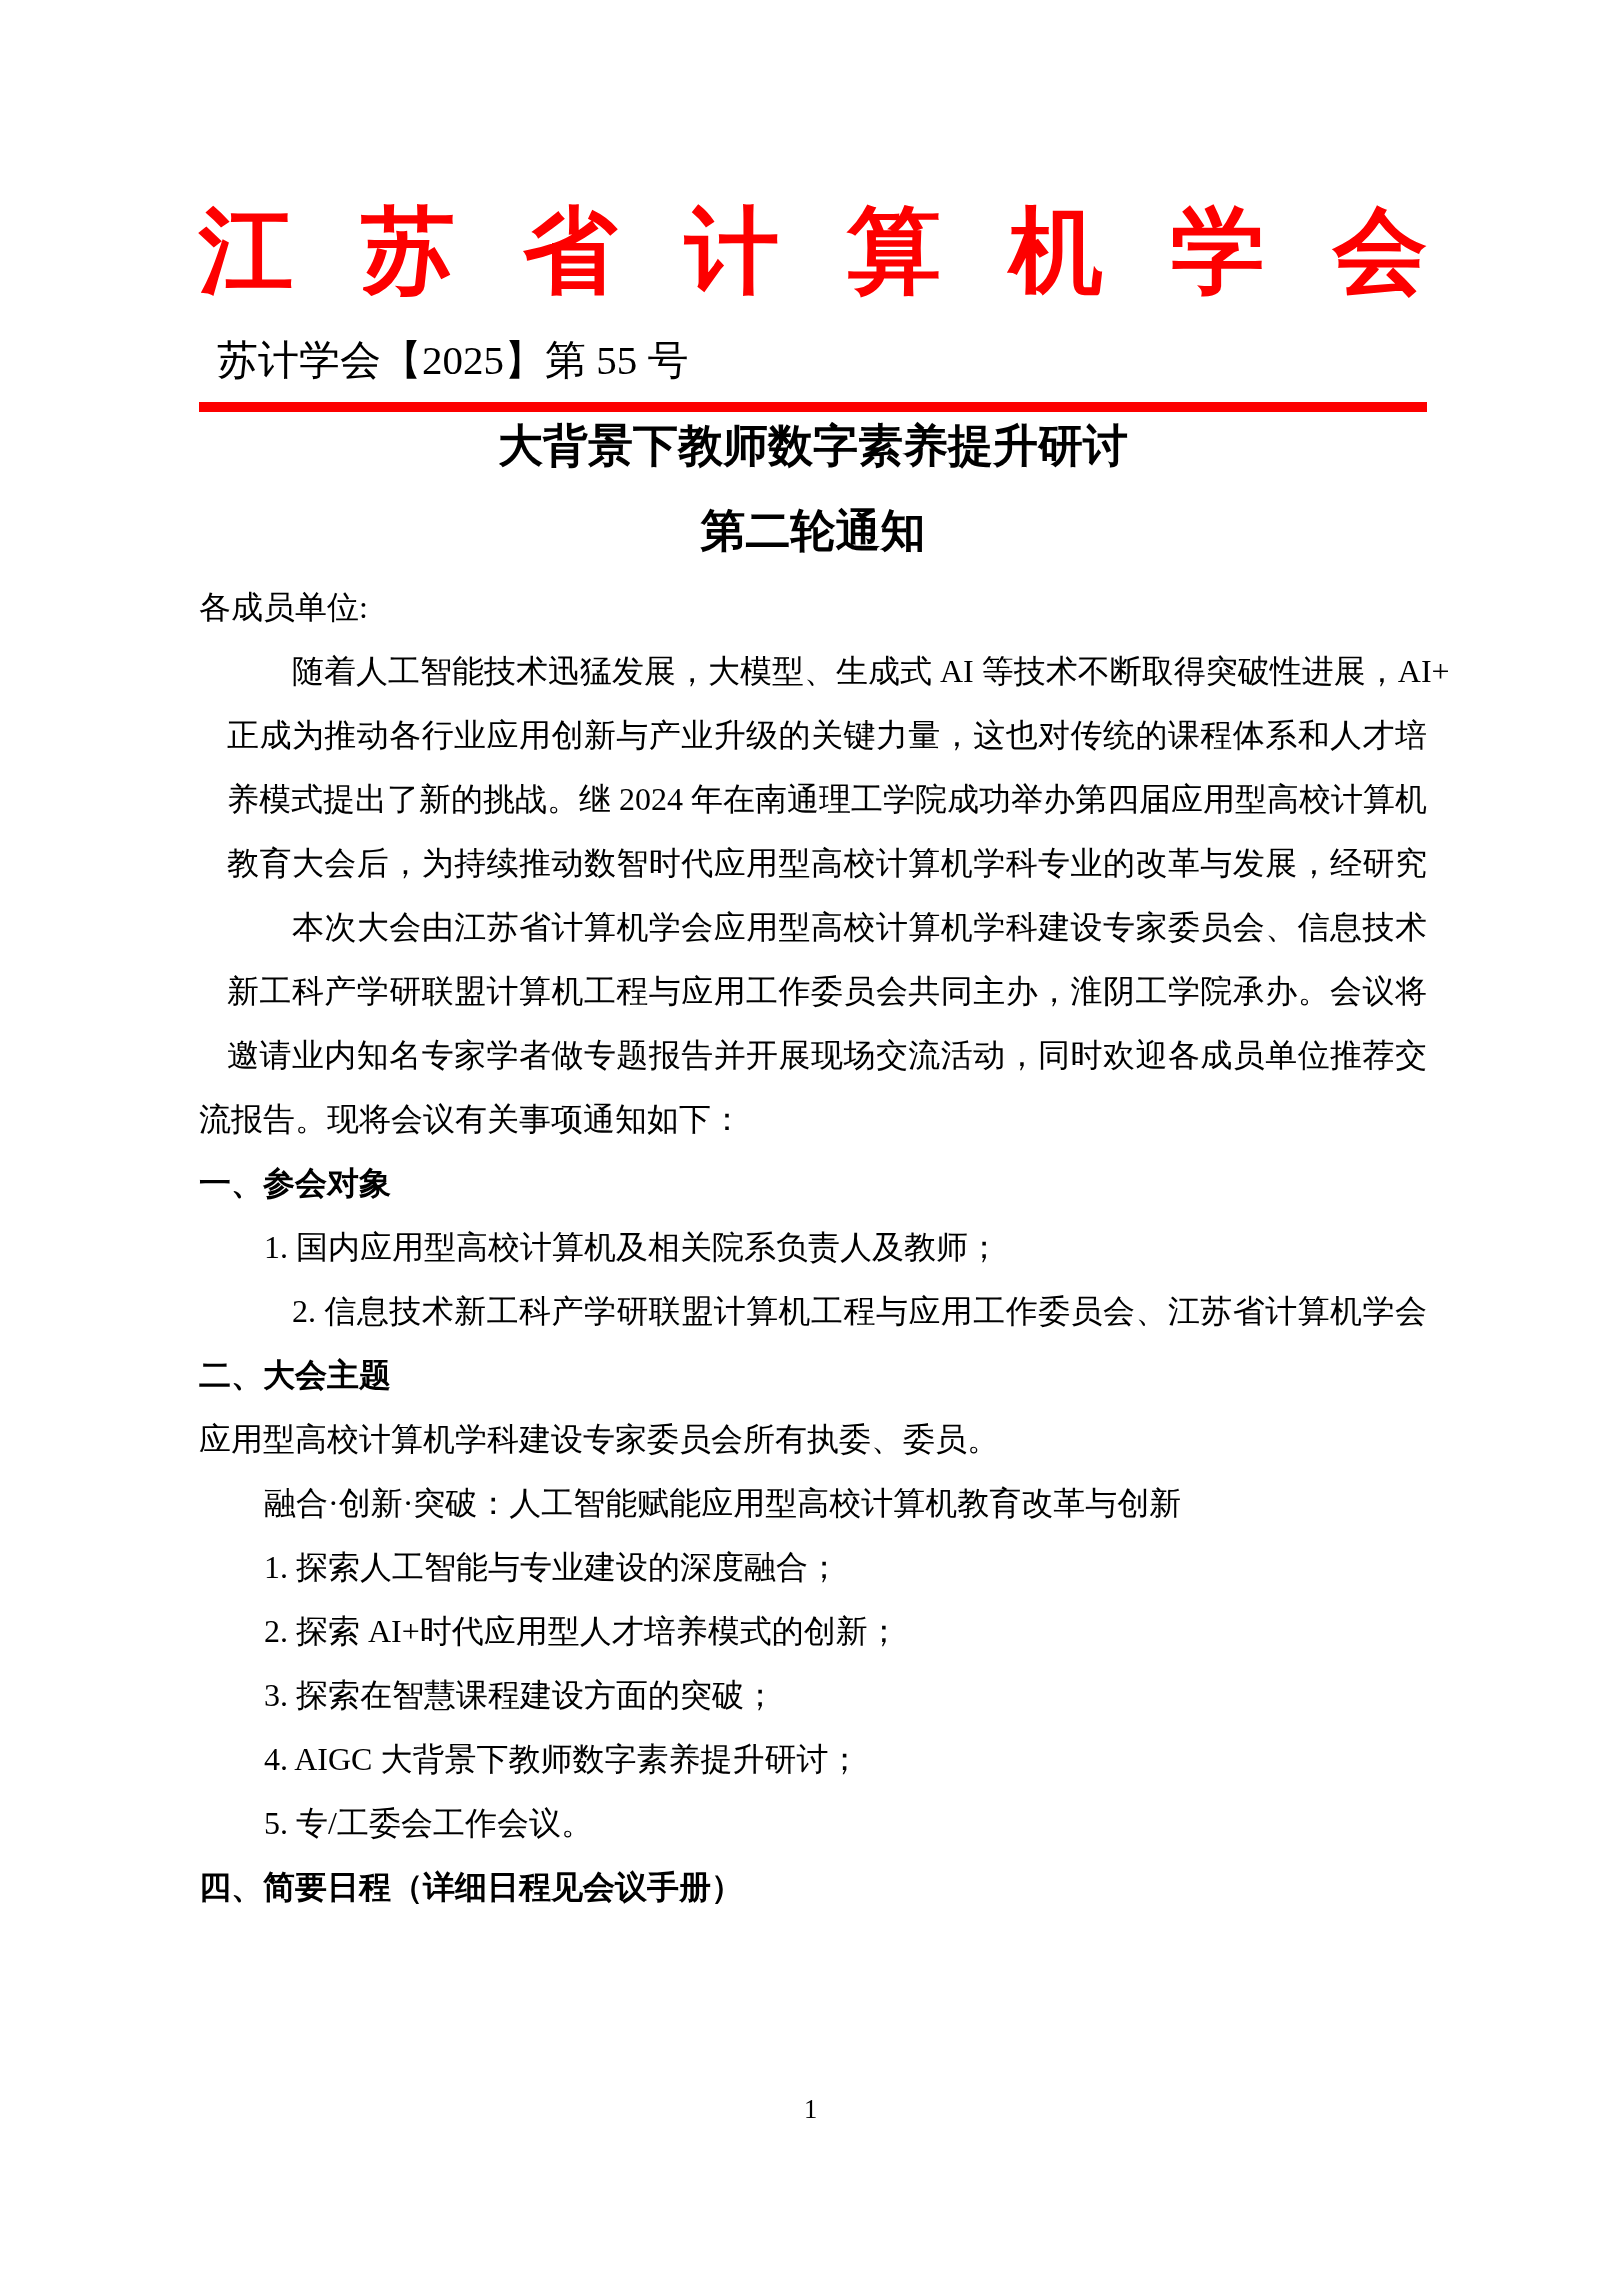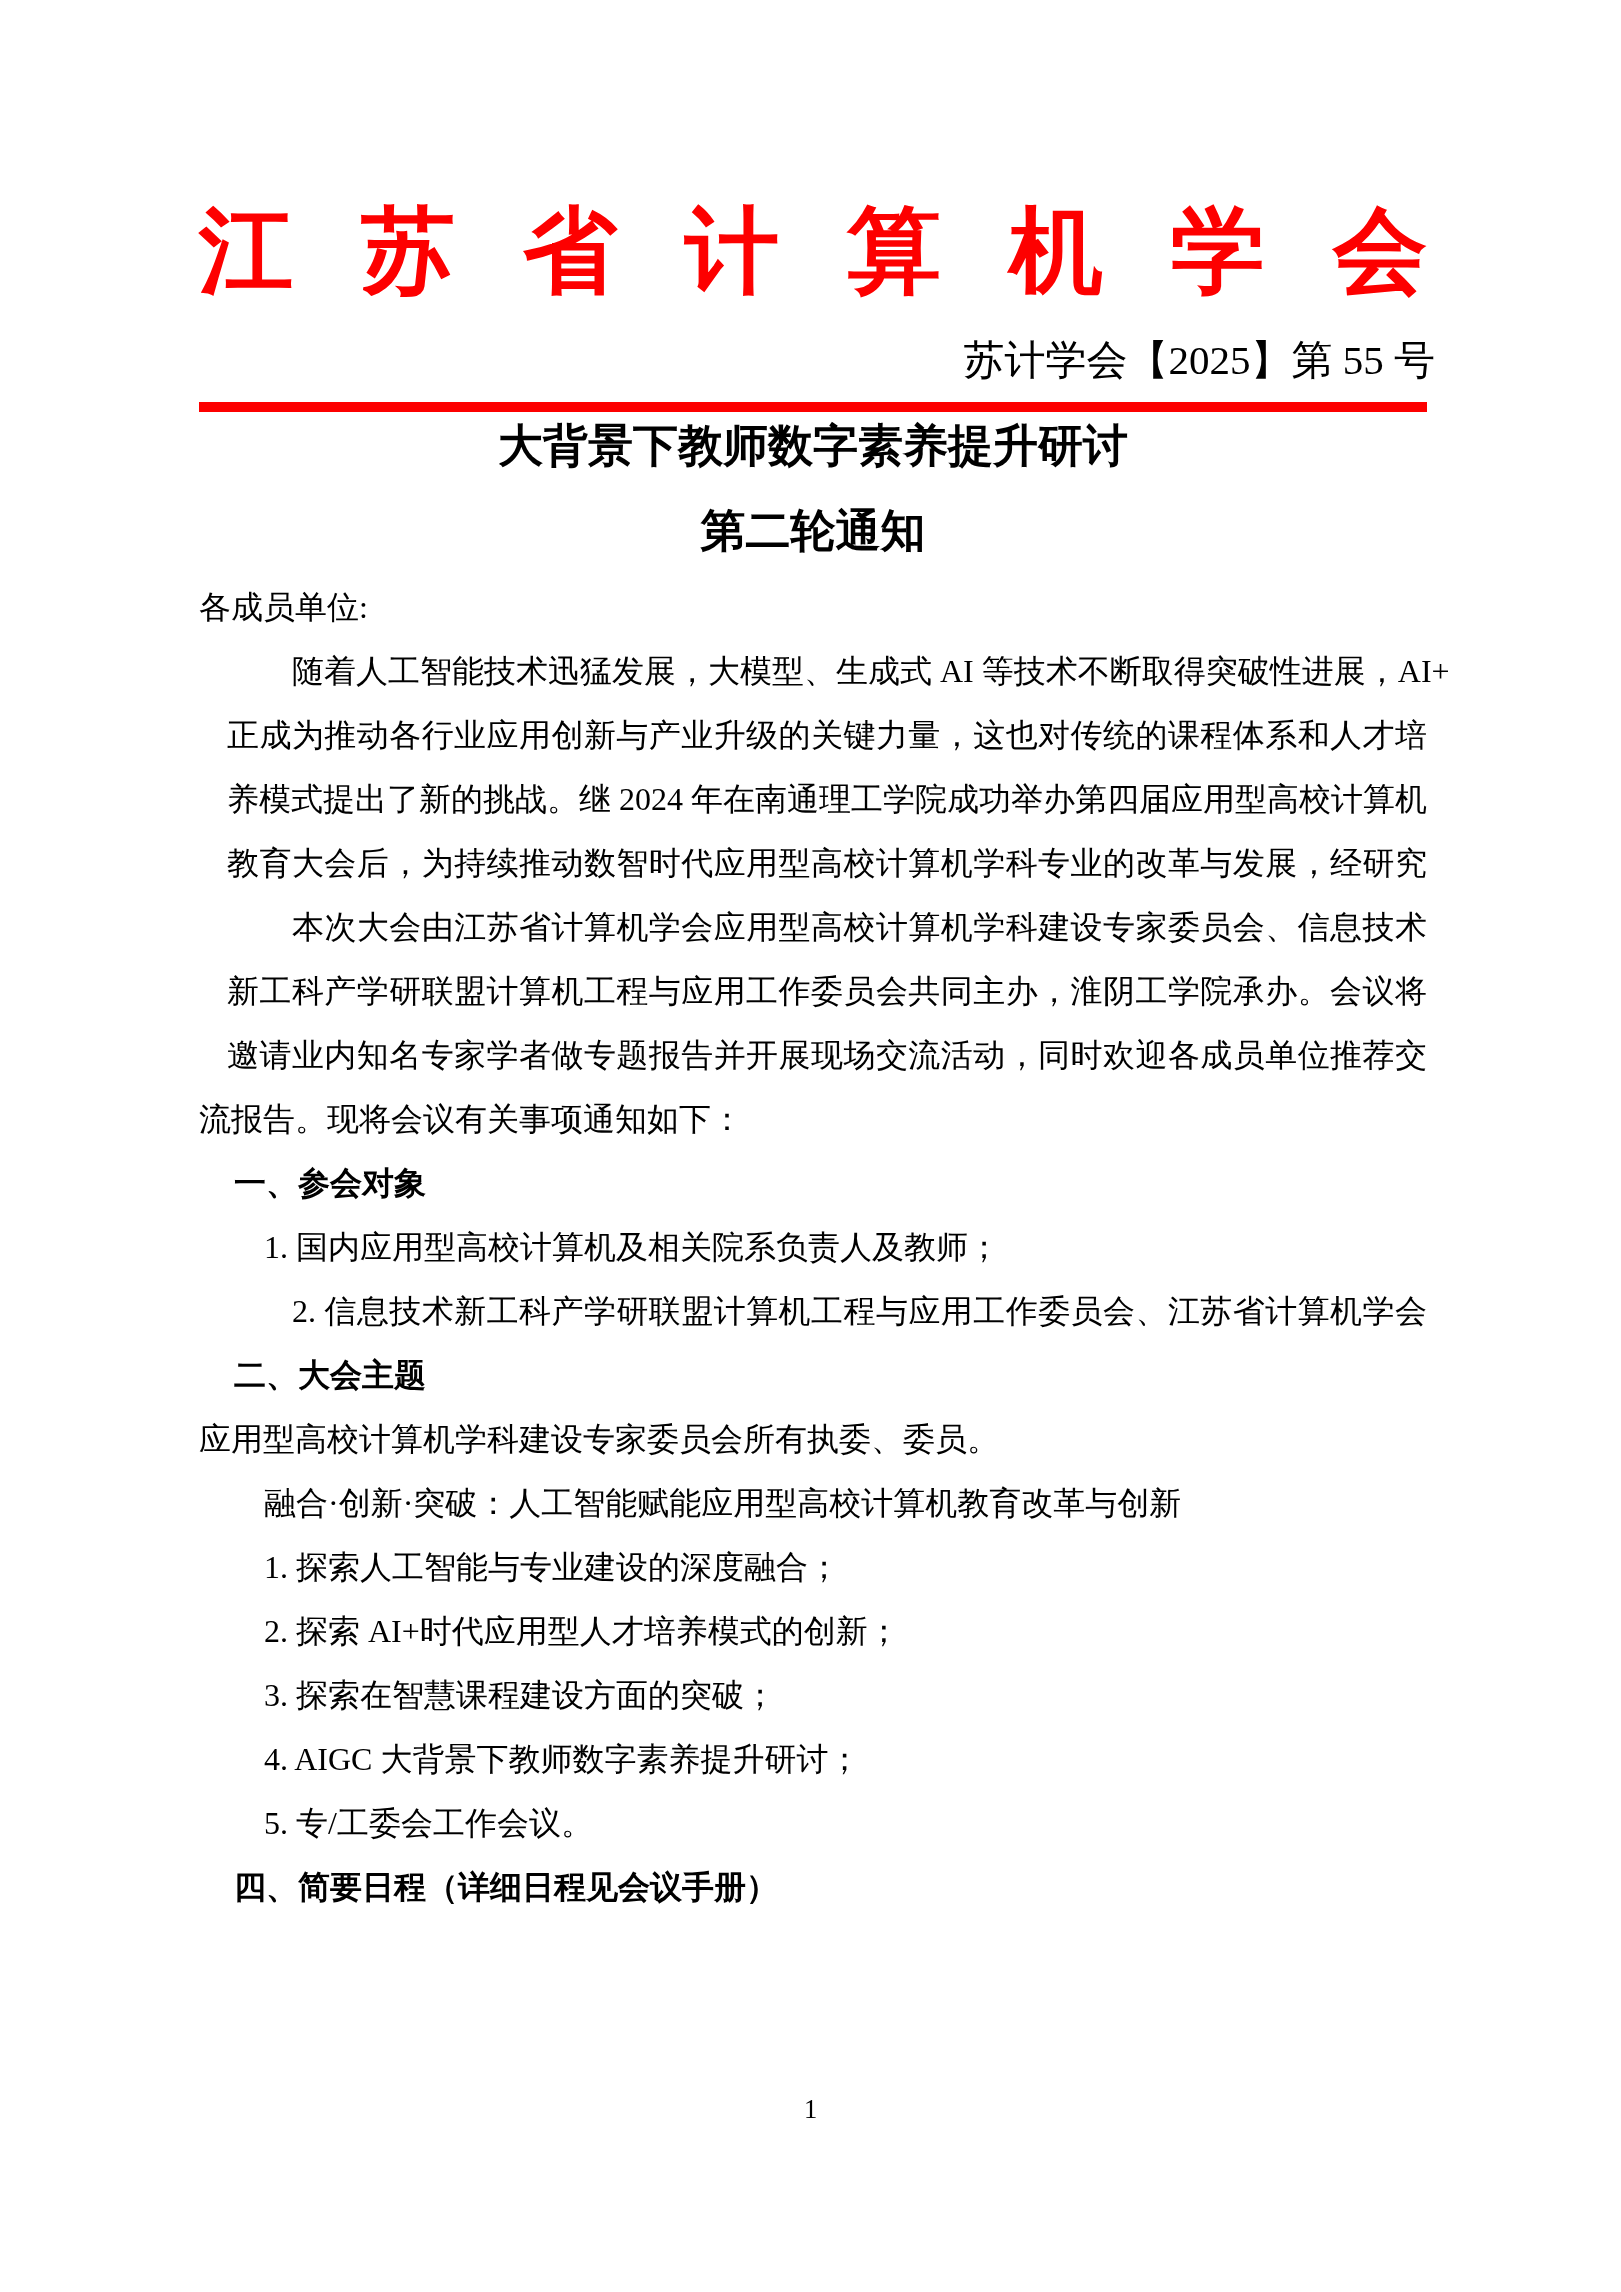--- a/index.html
+++ b/index.html
@@ -12,22 +12,22 @@
     overflow:hidden;
   }
   .org-title {
     position:absolute; left:199px; top:200px; width:1228px;
     display:flex; justify-content:space-between;
     font-size:94px; font-weight:bold; line-height:1.1;
     color:#fd0000;
   }
   .org-title span { display:block; }
   .doc-number {
-    position:absolute; left:207px; top:337px; width:1228px;
-    text-align:right; font-size:41px; line-height:1.15;
+    position:absolute; left:217px; top:337px; width:1228px;
+    text-align:left; font-size:41px; line-height:1.15;
   }
   .red-rule {
     position:absolute; left:199px; top:402px; width:1228px; height:9.8px;
     background:#fd0000;
   }
   .doc-title {
     position:absolute; left:199px; top:421px; width:1228px;
     text-align:center; font-size:45px; font-weight:bold; line-height:1.15;
   }
   .doc-subtitle {
@@ -37,21 +37,20 @@
   .body-lines {
     position:absolute; left:199px; top:575px; width:1228px;
     font-size:32px; line-height:64px;
   }
   .line { white-space:nowrap; height:64px; }
   .line.justify { text-align:justify; text-align-last:justify;margin-left:28px; }
   .line.indent { padding-left:65px; }
   .line.heading {
     font-family:"Liberation Sans","DejaVu Sans",sans-serif;
     font-weight:bold;
-    margin-left:35px;
   }
   .page-number {
     position:absolute; left:0; top:2094px; width:1621px;
     text-align:center; font-size:26.5px;
     font-family:"Liberation Serif","DejaVu Serif",serif;
   }
 </style>
 </head>
 <body>
 

